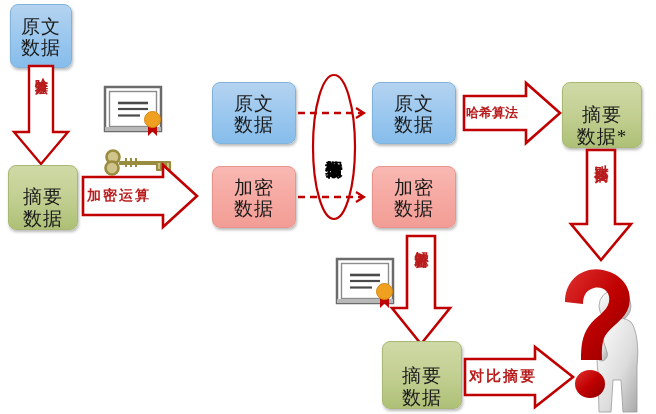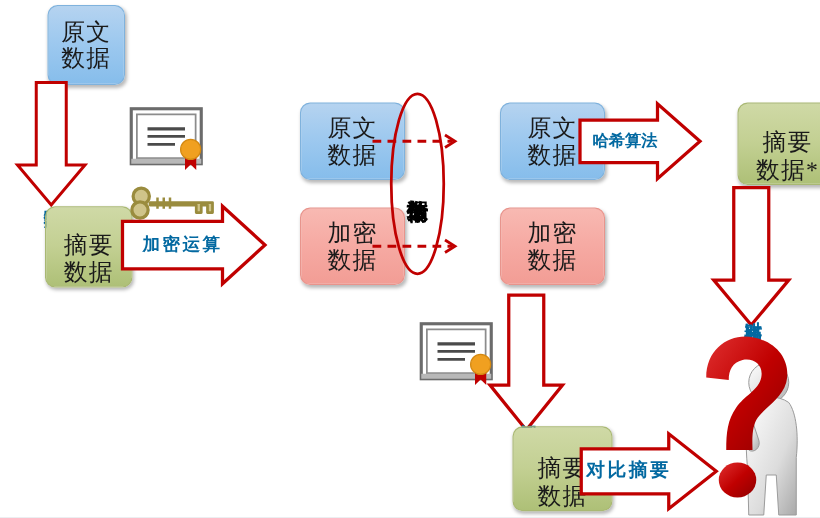--- a/index.html
+++ b/index.html
@@ -29,21 +29,20 @@
     align-items: center;
     justify-content: center;
     text-align: center;
     line-height: 1.12;
     letter-spacing: 1px;
     color: #1a1a1a;
     font-size: 19px;
     font-family: "Liberation Serif", "DejaVu Serif", serif;
     padding: 2px 0 0 0;
     box-shadow: 1px 2px 3px rgba(0,0,0,0.28);
-    margin-left: 28px;
   }
   .box .txt { display: block; }
 
   .box-blue {
     background: linear-gradient(to bottom, #b5d3f0 0%, #9ec9ef 45%, #86bdeb 100%);
     border: 1px solid #7fb2dd;
   }
   .box-green {
     background: linear-gradient(to bottom, #cfd9a6 0%, #c3d093 48%, #aec077 100%);
     border: 1px solid #a9b873;
@@ -55,24 +54,24 @@
   }
 
   
   .barrow {
     position: absolute;
   }
   .barrow svg { display: block; overflow: visible; }
   .barrow .lbl {
     position: absolute;
     font-weight: bold;
-    color: #0369a1;
+    color: #b91c1c;
     font-family: Liberation Serif, serif;
     white-space: nowrap;
-    text-align: right;
+    text-align: left;
   }
   .lbl-vert {
     writing-mode: vertical-rl;
     text-orientation: upright;
     letter-spacing: 1px;
   }
 
   
   .dash { position: absolute; }
   .dash svg { display: block; overflow: visible; }
@@ -148,21 +147,21 @@
         <circle cx="13" cy="9" r="6.5" fill="#cfc48a"></circle>
         <circle cx="12" cy="20" r="6.5" fill="#cfc48a"></circle>
       </g>
       <path d="M20,14 L70,14 L70,22 L66,22 L66,16 L61,16 L61,22 L57,22 L57,16 L20,16 Z" fill="#cfc48a" stroke="#9a8c3e" stroke-width="2.2" stroke-linejoin="round"></path>
       <line x1="26" y1="10" x2="26" y2="19" stroke="#9a8c3e" stroke-width="2"></line>
       <line x1="31" y1="10" x2="31" y2="19" stroke="#9a8c3e" stroke-width="2"></line>
       <line x1="36" y1="10" x2="36" y2="19" stroke="#9a8c3e" stroke-width="2"></line>
     </svg>
   </div>
 
-  <div class="barrow" style="left:96px; top:163px; width:118px; height:68px;">
+  <div class="barrow" style="left:81px; top:163px; width:118px; height:68px;">
     <svg width="118" height="68" viewBox="0 0 118 68">
       <polygon points="2,14 82,14 82,2 116,33 82,64 82,52 2,52" fill="#ffffff" stroke="#c00000" stroke-width="2.6" stroke-linejoin="miter"></polygon>
     </svg>
     <div class="lbl" style="left:6px; top:24px; width:76px; font-size:14px; letter-spacing:2px;">加密运算</div>
   </div>
 
   <div class="box box-blue" style="left:212px; top:82px; width:84px; height:62px;">
     <div>
       <span class="txt">原文</span>
       <span class="txt">数据</span>

